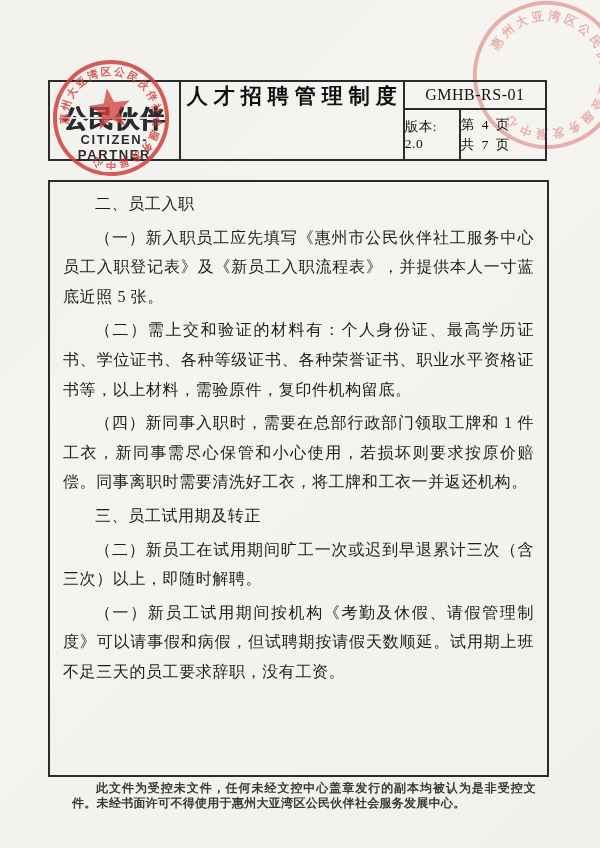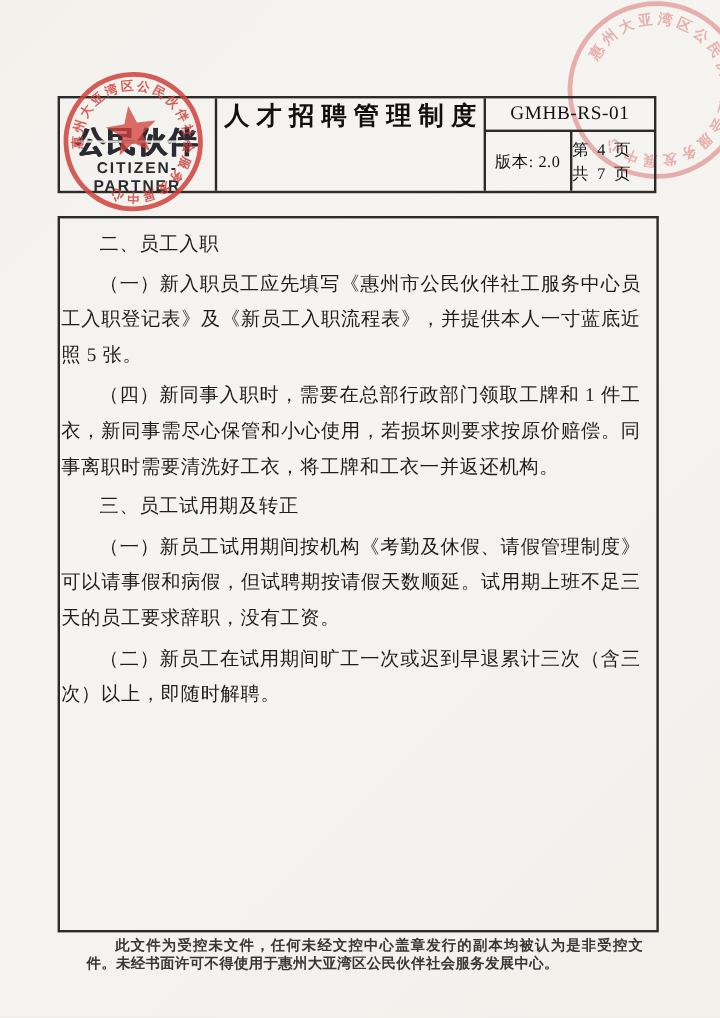--- a/index.html
+++ b/index.html
@@ -54,21 +54,21 @@
     color: #101010; white-space: nowrap; padding-left: 6px;
   }
   .right-cell { width: 148px; display: flex; flex-direction: column; }
   .doc-number {
     height: 28px; border-bottom: 2px solid #2b2b2b;
     display: flex; align-items: center; justify-content: center;
     font-size: 16px; letter-spacing: 0.5px; color: #101010;
   }
   .right-bottom { flex: 1; display: flex; }
   .version-cell {
-    width: 72px; border-right: 2px solid #2b2b2b;
+    width: 56px; border-right: 2px solid #2b2b2b;
     display: flex; align-items: center; justify-content: center;
     font-size: 13.5px; color: #101010; letter-spacing: 0.5px;
   }
   .pages-cell {
     flex: 1; display: flex; flex-direction: column;
     align-items: flex-start; justify-content: center;
     font-size: 13.5px; line-height: 20px; color: #101010;
     letter-spacing: 2px;
   }
 
@@ -84,21 +84,21 @@
     opacity: 0.38; pointer-events: none;
   }
   .stamp-ring-text { font-size: 10.5px; font-weight: bold; letter-spacing: 2.2px; }
   .stamp-ring-text-lg { font-size: 12px; font-weight: bold; letter-spacing: 3.5px; }
 
   
   .body-box {
     position: absolute; left: 48px; top: 180px;
     width: 501px; height: 597px;
     border: 2px solid #2b2b2b;
-    padding: 7px 13px 0 1px;
+    padding: 7px 13px 0 13px;
     overflow: hidden;
   }
   .body-par {
     font-size: 16px; line-height: 29.6px;
     text-indent: 2em; text-align: justify;
     letter-spacing: 0.6px; color: #1d1d1d;
     margin-bottom: 4px;
   }
 
   
@@ -155,22 +155,23 @@
           <span>第 4 页</span>
           <span>共 7 页</span>
         </div>
       </div>
     </div>
   </div>
 
   <div class="body-box">
     <p class="body-par">二、员工入职</p>
     <p class="body-par">（一）新入职员工应先填写《惠州市公民伙伴社工服务中心员工入职登记表》及《新员工入职流程表》，并提供本人一寸蓝底近照 5 张。</p>
+    <p class="body-par">（二）需上交和验证的材料有：个人身份证、最高学历证书、学位证书、各种等级证书、各种荣誉证书、职业水平资格证书等，以上材料，需验原件，复印件机构留底。</p>
     <p class="body-par">（四）新同事入职时，需要在总部行政部门领取工牌和 1 件工衣，新同事需尽心保管和小心使用，若损坏则要求按原价赔偿。同事离职时需要清洗好工衣，将工牌和工衣一并返还机构。</p>
     <p class="body-par">三、员工试用期及转正</p>
+    <p class="body-par">（二）新员工在试用期间旷工一次或迟到早退累计三次（含三次）以上，即随时解聘。</p>
     <p class="body-par">（一）新员工试用期间按机构《考勤及休假、请假管理制度》可以请事假和病假，但试聘期按请假天数顺延。试用期上班不足三天的员工要求辞职，没有工资。</p>
-    <p class="body-par">（二）新员工在试用期间旷工一次或迟到早退累计三次（含三次）以上，即随时解聘。</p>
 
   </div>
 
   <div class="footer-note">此文件为受控未文件，任何未经文控中心盖章发行的副本均被认为是非受控文件。未经书面许可不得使用于惠州大亚湾区公民伙伴社会服务发展中心。</div>
 
 </div>
 
 </body></html>

